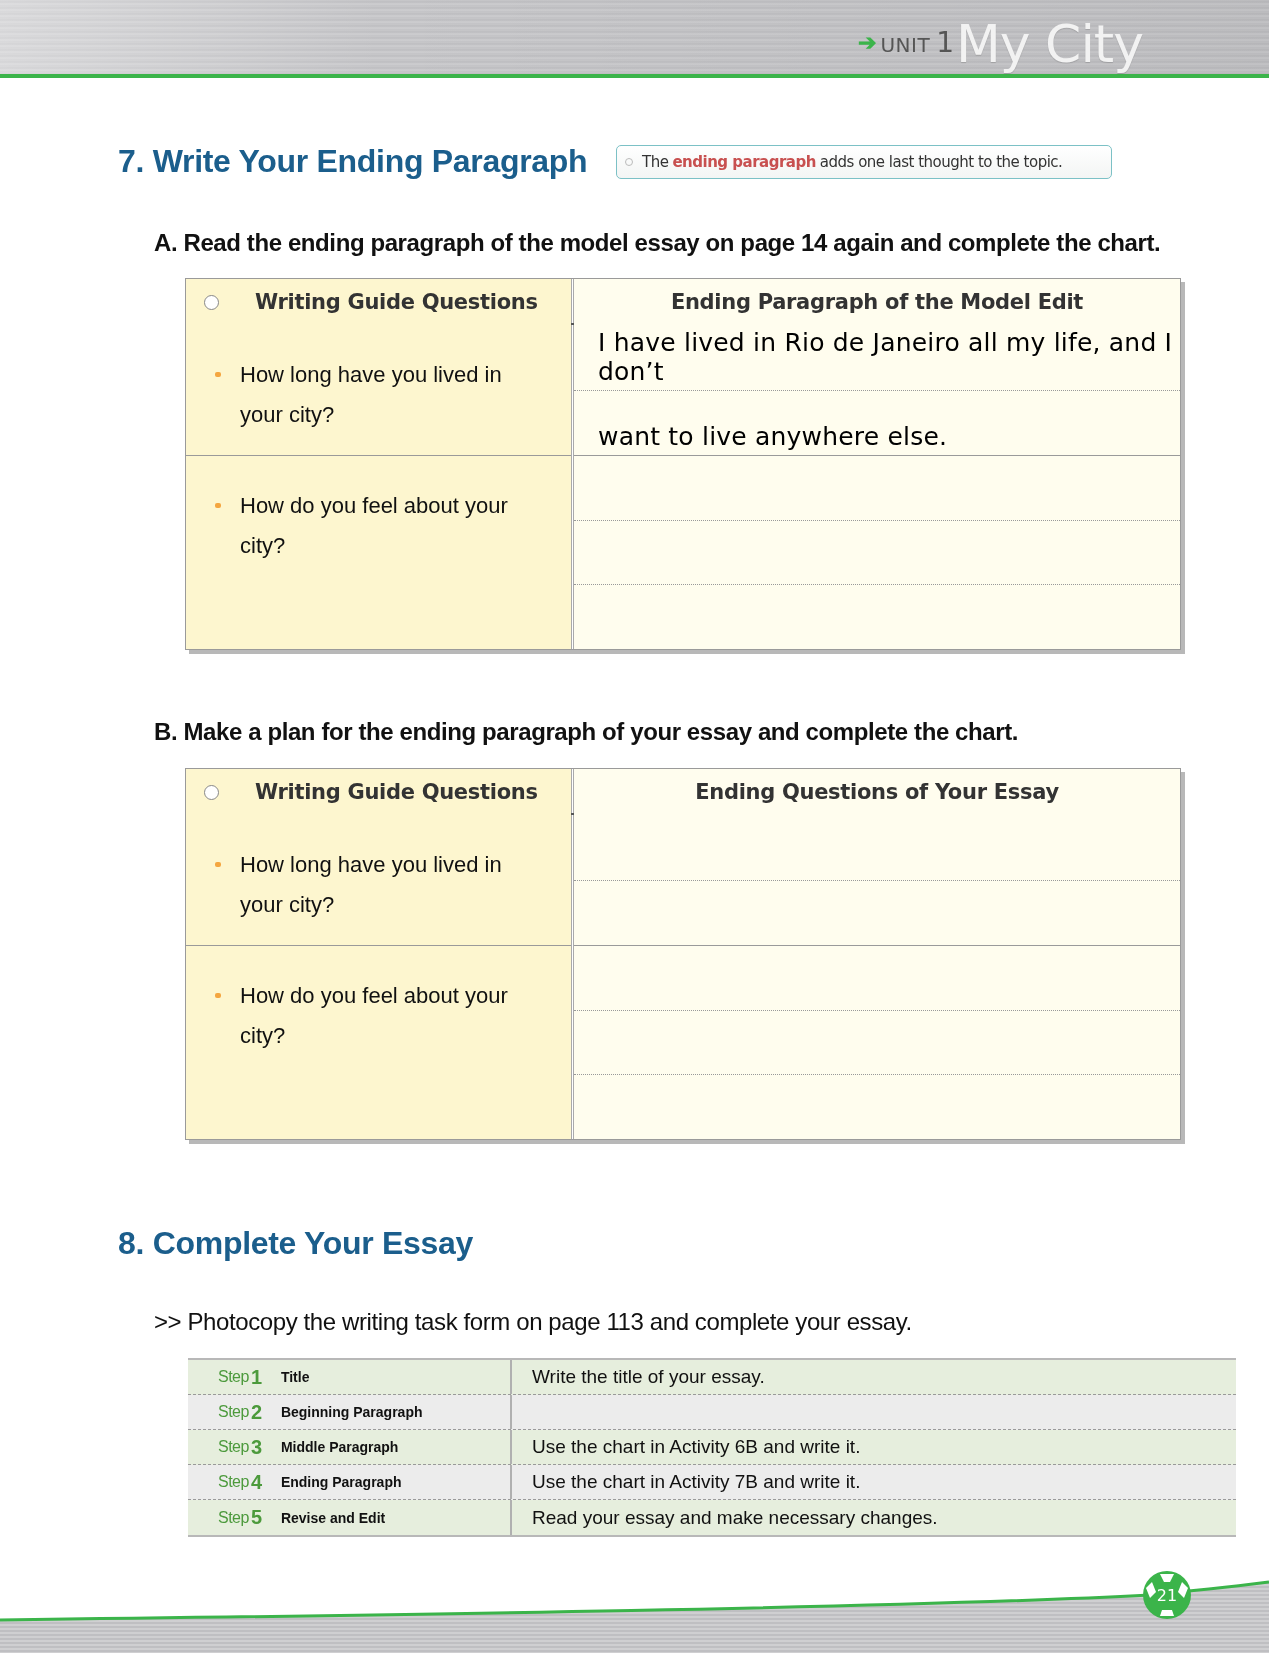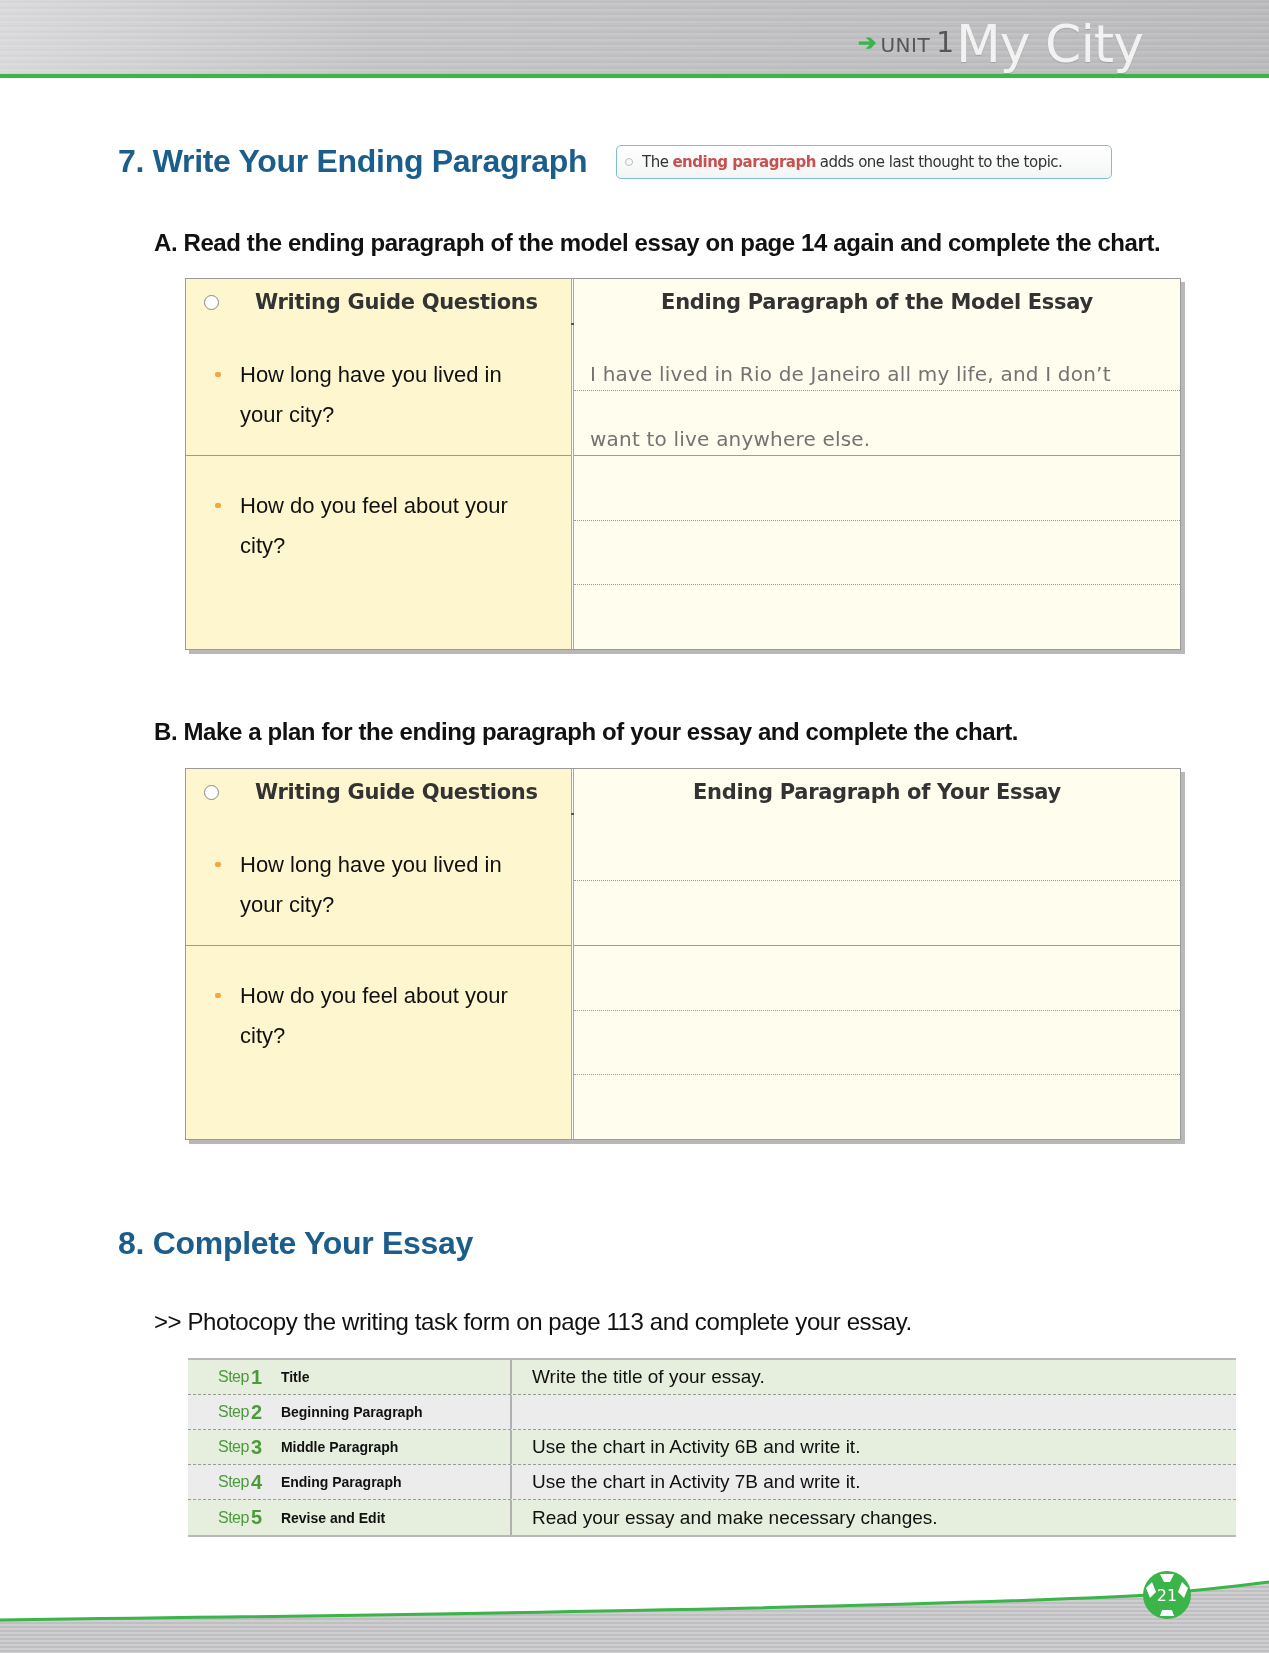--- a/index.html
+++ b/index.html
@@ -87,22 +87,22 @@
     position: absolute; left: 29px; top: 47px; width: 6px; height: 5px; border-radius: 2px;
     background: #f4a640;
   }
   .q-text { padding-left: 10px; display: block; }
   .a-cell {
     background: #fffdee; border-bottom: 1.5px solid #9a9a9a; box-sizing: border-box;
     display: flex; flex-direction: column;
   }
   .a-line {
     flex: 1; border-bottom: 1.5px dotted #999; box-sizing: border-box;
-    display: flex; align-items: flex-end; padding-left: 16px; padding-bottom: 4px;
-    font-family: "DejaVu Sans", sans-serif; font-size: 20px; color: #737373; letter-spacing: 0.2px;
+    display: flex; align-items: flex-end; padding-left: 24px; padding-bottom: 4px;
+    font-family: "DejaVu Sans", sans-serif; font-size: 25px; color: #000000; letter-spacing: 0.2px;
   }
   .a-line:last-child { border-bottom: none; }
   .no-bottom { border-bottom: none !important; }
 
   
   .photocopy {
     position: absolute; left: 154px; top: 1308px; font-size: 24px; color: #111; letter-spacing: -0.4px;
   }
   .steps {
     position: absolute; left: 188px; top: 1358px; width: 1048px;
@@ -150,21 +150,21 @@
 </div>
 
 <div class="instr instrA">A. Read the ending paragraph of the model essay on page 14 again and complete the chart.</div>
 
 <div class="chart chartA" style="grid-template-rows: 46px 131px 1fr;">
   <div class="hdr-left">
     <span class="hdr-circle"></span>
     <span>Writing Guide Questions</span>
   </div>
   <div class="divider hdr-divider"></div>
-  <div class="hdr-right">Ending Paragraph of the Model Essay</div>
+  <div class="hdr-right">Ending Paragraph of the Model Edit</div>
 
   <div class="q-cell">
     <span class="q-bullet"></span>
     <span class="q-text">How long have you lived in your city?</span>
   </div>
   <div class="divider"></div>
   <div class="a-cell">
     <div class="a-line">I have lived in Rio de Janeiro all my life, and I don’t</div>
     <div class="a-line">want to live anywhere else.</div>
   </div>
@@ -182,21 +182,21 @@
 </div>
 
 <div class="instr instrB">B. Make a plan for the ending paragraph of your essay and complete the chart.</div>
 
 <div class="chart chartB" style="grid-template-rows: 46px 131px 1fr;">
   <div class="hdr-left">
     <span class="hdr-circle"></span>
     <span>Writing Guide Questions</span>
   </div>
   <div class="divider hdr-divider"></div>
-  <div class="hdr-right">Ending Paragraph of Your Essay</div>
+  <div class="hdr-right">Ending Questions of Your Essay</div>
 
   <div class="q-cell">
     <span class="q-bullet"></span>
     <span class="q-text">How long have you lived in your city?</span>
   </div>
   <div class="divider"></div>
   <div class="a-cell">
     <div class="a-line"></div>
     <div class="a-line"></div>
   </div>

